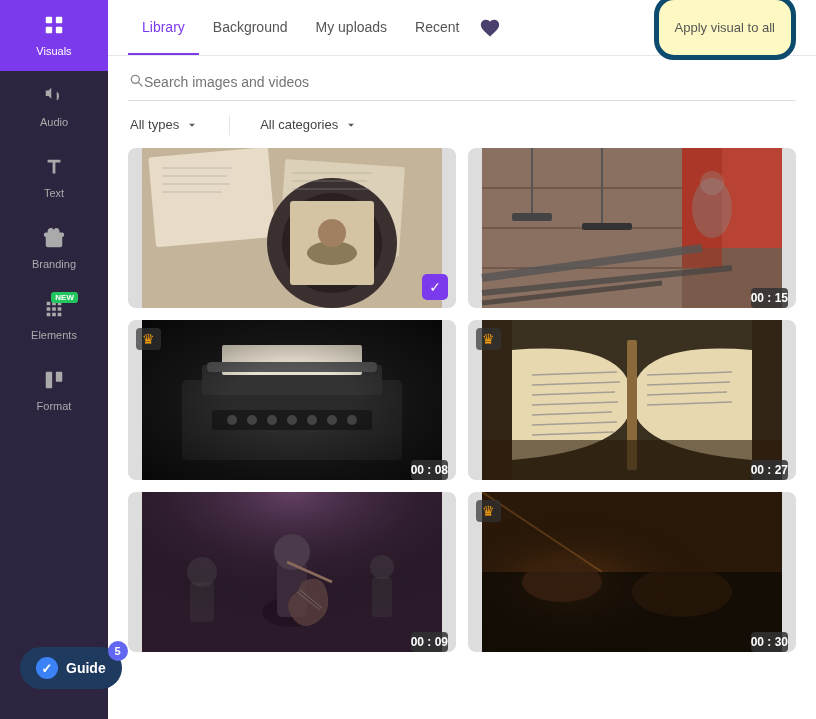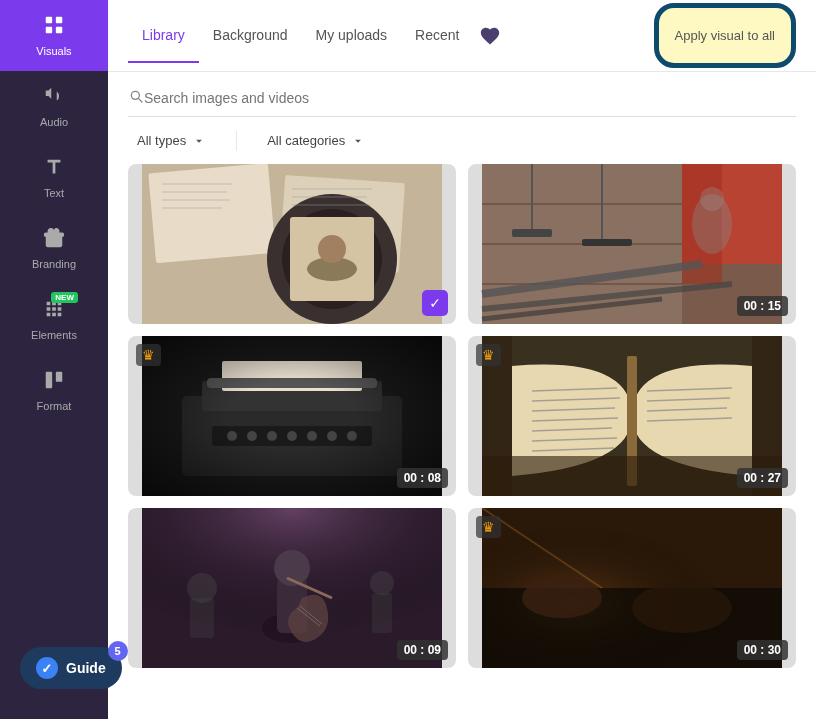--- a/index.html
+++ b/index.html
@@ -63,21 +63,21 @@
     }
 
     
     .tabs {
       display: flex;
       align-items: center;
       padding: 0 20px;
       border-bottom: 1px solid #e5e7eb;
       gap: 0;
       flex-shrink: 0;
-      height: 72px;
+      height: 56px;
     }
     .tab {
       padding: 18px 14px;
       font-size: 14px;
       font-weight: 500;
       color: #555;
       cursor: pointer;
       border-bottom: 2px solid transparent;
       margin-bottom: -1px;
       white-space: nowrap;
@@ -124,21 +124,20 @@
       width: 100%;
       background: transparent;
     }
     .search-icon { color: #888; font-size: 16px; }
 
     .filters {
       display: flex;
       gap: 28px;
       margin-top: 12px;
       align-items: center;
-      margin-left: 7px;
     }
     .filter-select {
       display: flex;
       align-items: center;
       gap: 6px;
       font-size: 13px;
       color: #444;
       cursor: pointer;
       padding: 4px 2px;
     }
@@ -181,27 +180,27 @@
     }
     .media-card {
       border-radius: 8px;
       overflow: hidden;
       position: relative;
       cursor: pointer;
       background: #ddd;
     }
     .duration-badge {
       position: absolute;
-      bottom: 8px;
+      bottom: 0;
       right: 8px;
       background: rgba(50,50,50,0.85);
       color: white;
       font-size: 12px;
       font-weight: 600;
-      padding: 3px 7px;
+      padding: 3px 0;
       border-radius: 4px;
     }
     .crown-badge {
       position: absolute;
       top: 8px;
       left: 8px;
       background: rgba(50,50,50,0.7);
       color: #f59e0b;
       font-size: 14px;
       padding: 3px 6px;

